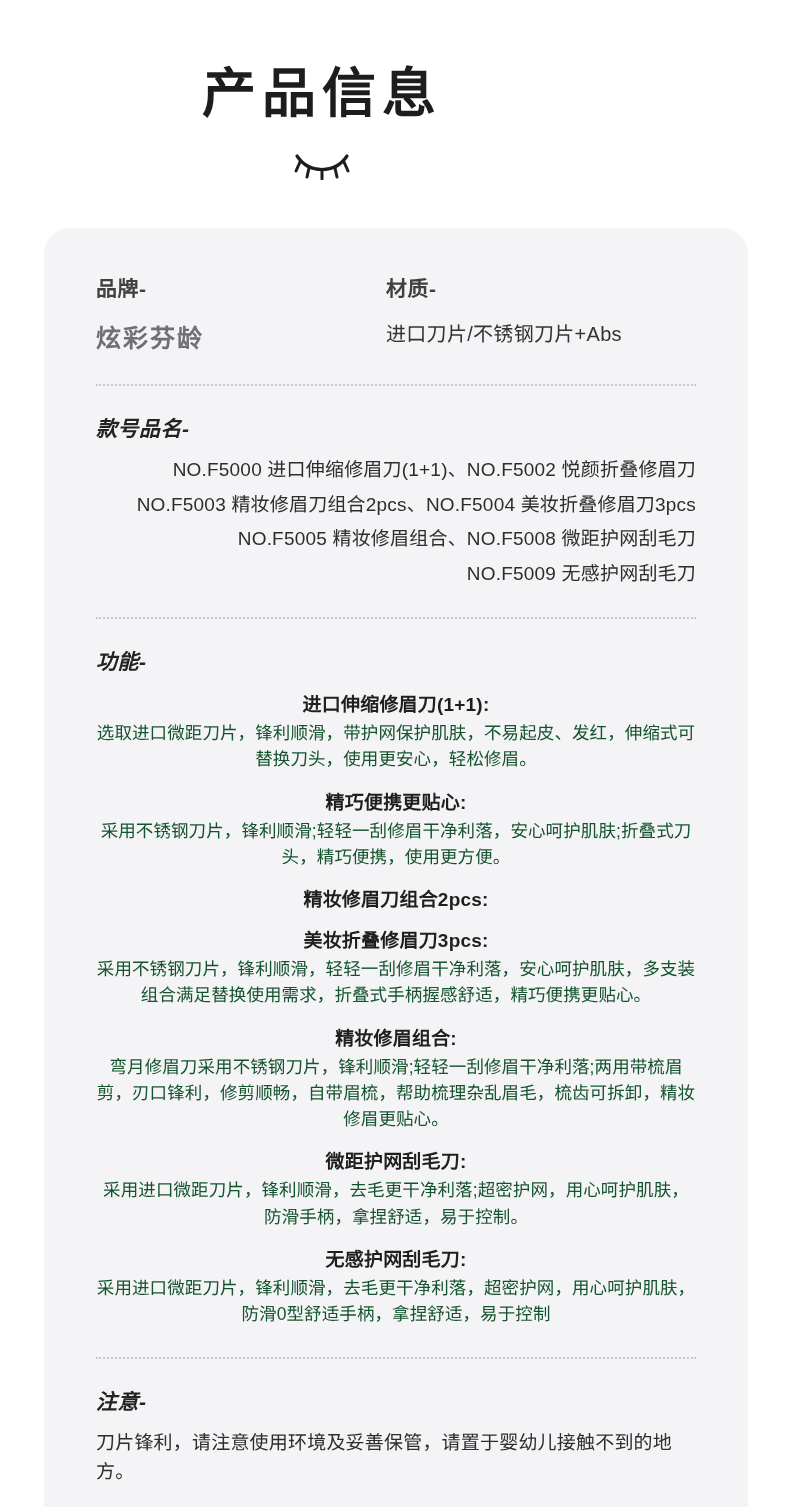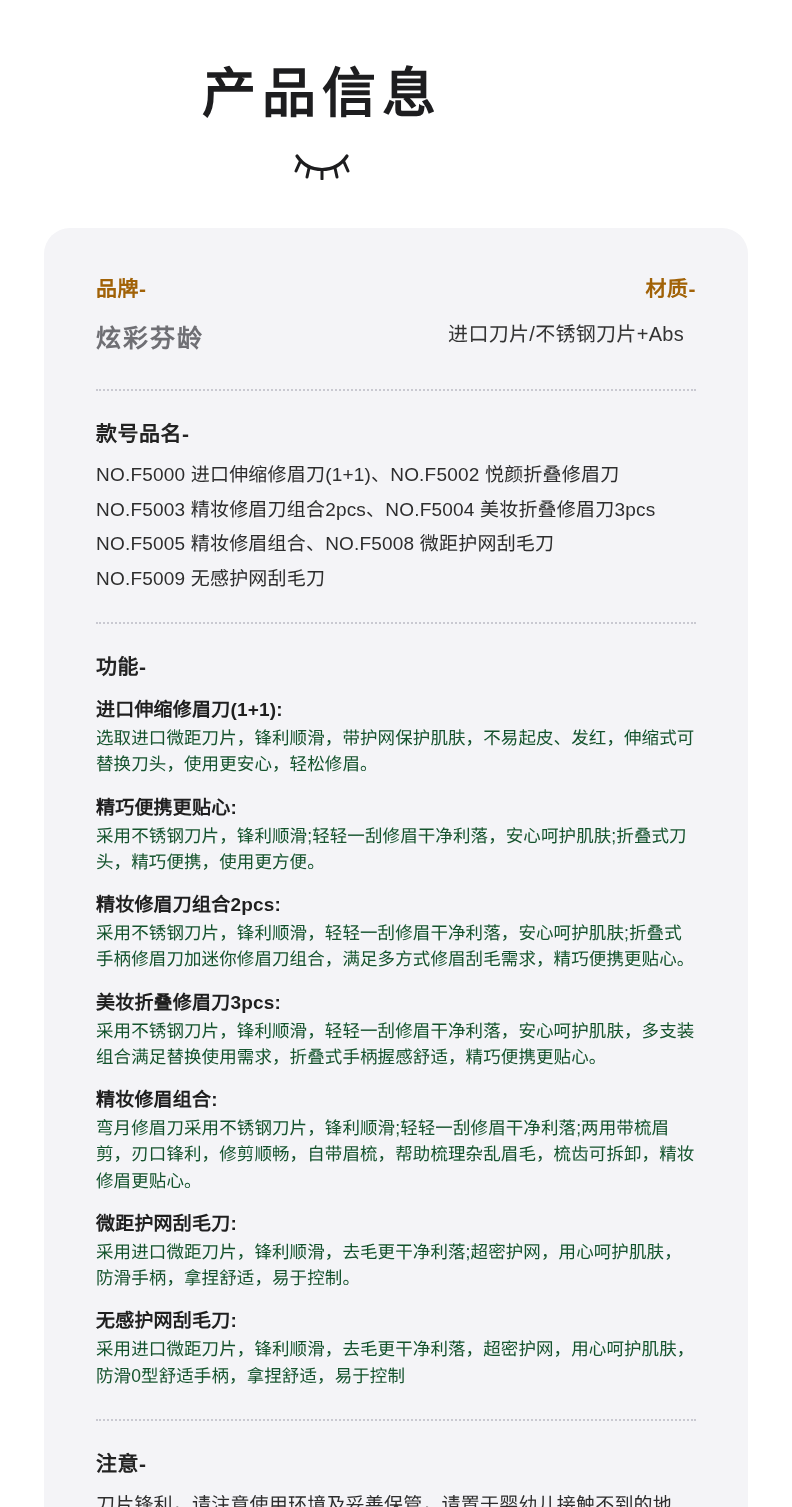--- a/index.html
+++ b/index.html
@@ -57,68 +57,71 @@
     border-radius: 26px 26px 0 0;
     box-sizing: border-box;
     padding: 44px 52px 0 52px;
   }
 
   .row-top {
     display: flex;
     align-items: flex-start;
   }
   .col-brand { width: 290px; }
-  .col-material { flex: 1; text-align: right; }
+  .col-material { flex: 1; }
 
   .field-label {
     font-size: 21px;
     font-weight: bold;
-    color: #a16207;
+    color: #404040;
     margin: 0 0 16px 0;
     letter-spacing: 0.5px;
   }
   .brand-value {
     font-size: 25px;
     font-weight: bold;
     color: #6f6f74;
     letter-spacing: 2px;
     margin: 6px 0 0 0;
   }
   .material-value {
     font-size: 20px;
     color: #333333;
-    margin: 12px;
+    margin: 0;
     letter-spacing: 0.3px;
   }
 
   .divider {
     border: none;
     border-top: 2px dotted #c9c9d1;
     margin: 30px 0 26px 0;
     height: 0;
   }
 
   .section-label {
     font-size: 21px;
     font-weight: bold;
     color: #232323;
     margin: 4px 0 14px 0;
     letter-spacing: 0.5px;
+    font-style: italic;
   }
 
   .model-list p {
     font-size: 19px;
     color: #2d2d2d;
     margin: 0 0 7px 0;
     line-height: 1.45;
     letter-spacing: 0.2px;
+    text-align: right;
   }
 
   .feature-block {
     margin-bottom: 14px;
+    text-align: center;
   }
   .feature-title {
     font-size: 19px;
     font-weight: bold;
     color: #1f1f1f;
     margin: 0 0 4px 0;
     letter-spacing: 0.2px;
   }
   .feature-desc {
     font-size: 17.5px;
@@ -190,21 +193,20 @@
         <p class="feature-desc">选取进口微距刀片，锋利顺滑，带护网保护肌肤，不易起皮、发红，伸缩式可替换刀头，使用更安心，轻松修眉。</p>
       </div>
 
       <div class="feature-block">
         <p class="feature-title">精巧便携更贴心:</p>
         <p class="feature-desc">采用不锈钢刀片，锋利顺滑;轻轻一刮修眉干净利落，安心呵护肌肤;折叠式刀头，精巧便携，使用更方便。</p>
       </div>
 
       <div class="feature-block">
         <p class="feature-title">精妆修眉刀组合2pcs:</p>
-        <p class="feature-desc">采用不锈钢刀片，锋利顺滑，轻轻一刮修眉干净利落，安心呵护肌肤;折叠式手柄修眉刀加迷你修眉刀组合，满足多方式修眉刮毛需求，精巧便携更贴心。</p>
       </div>
 
       <div class="feature-block">
         <p class="feature-title">美妆折叠修眉刀3pcs:</p>
         <p class="feature-desc">采用不锈钢刀片，锋利顺滑，轻轻一刮修眉干净利落，安心呵护肌肤，多支装组合满足替换使用需求，折叠式手柄握感舒适，精巧便携更贴心。</p>
       </div>
 
       <div class="feature-block">
         <p class="feature-title">精妆修眉组合:</p>
         <p class="feature-desc">弯月修眉刀采用不锈钢刀片，锋利顺滑;轻轻一刮修眉干净利落;两用带梳眉剪，刃口锋利，修剪顺畅，自带眉梳，帮助梳理杂乱眉毛，梳齿可拆卸，精妆修眉更贴心。</p>

